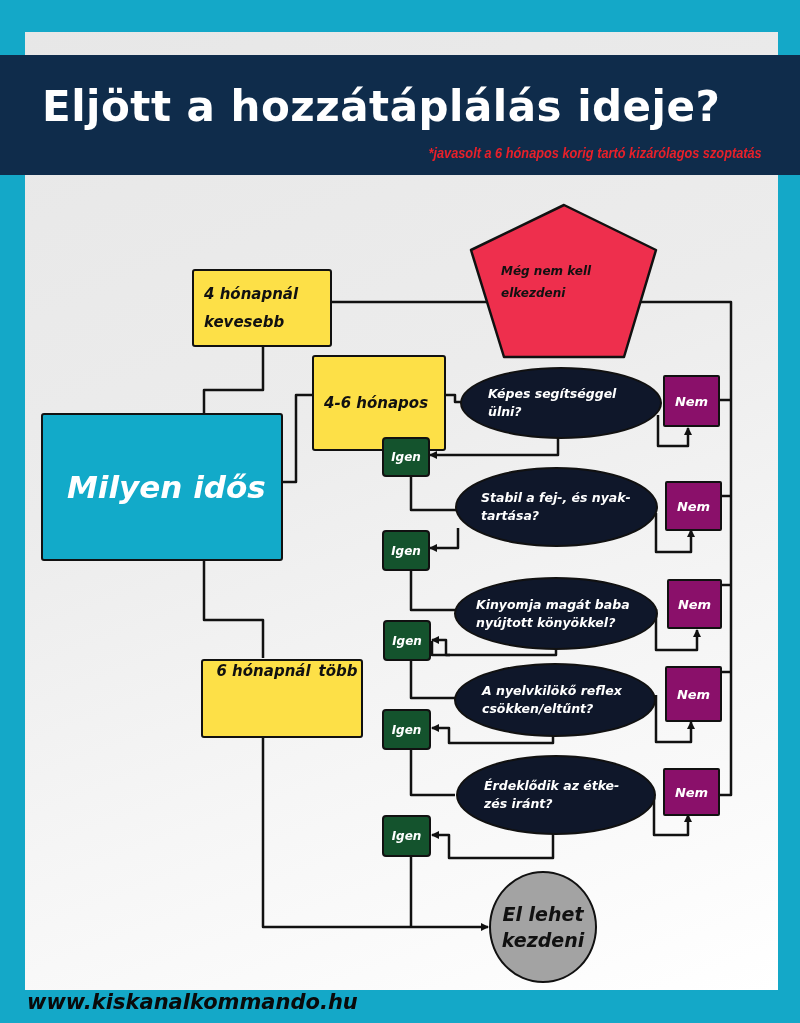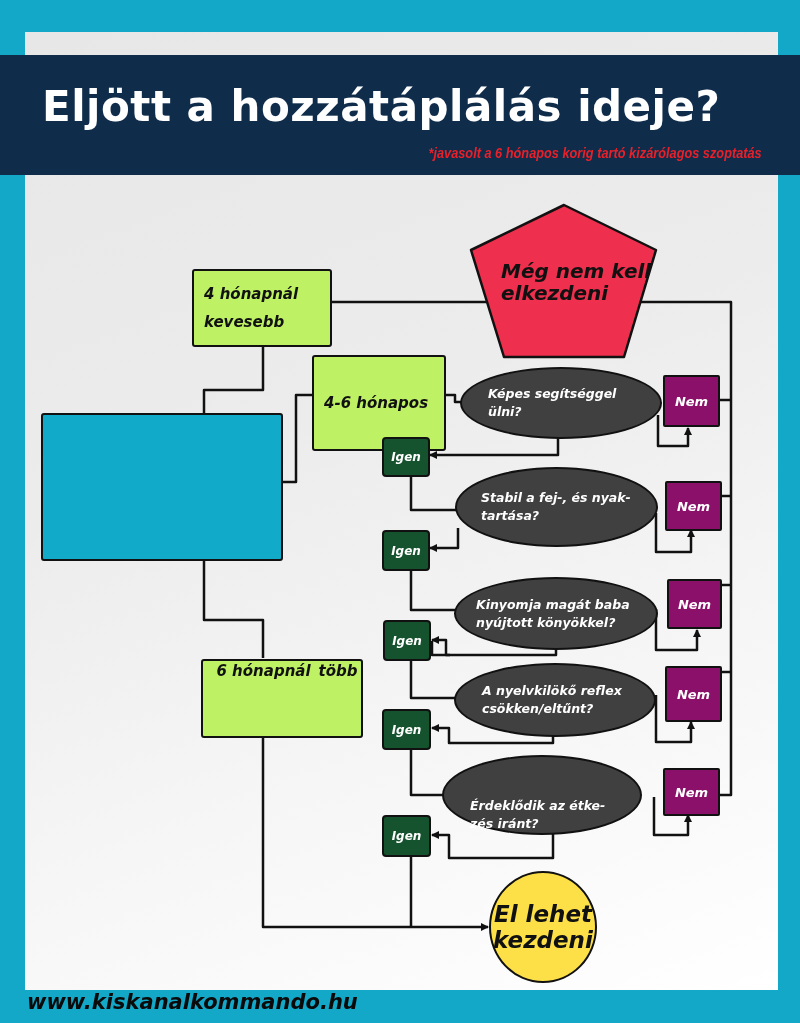--- a/index.html
+++ b/index.html
@@ -36,46 +36,46 @@
     font-family: "DejaVu Sans", sans-serif;
   }
   svg.lines { position: absolute; left: 0; top: 0; }
   .node {
     position: absolute; box-sizing: border-box;
     border: 2.5px solid #111; border-radius: 3px;
     font-weight: bold; font-style: italic;
     display: flex; align-items: center;
     font-family: "DejaVu Sans", sans-serif;
   }
-  .yellow { background: #bef264; color: #111; font-size: 15px; line-height: 20px; padding-left: 10px; gap: 8px; }
+  .yellow { background: #fde047; color: #111; font-size: 15px; line-height: 20px; padding-left: 10px; gap: 8px; }
   .bluebox { background: #12aac9; color: #fff; font-size: 31px; line-height: 44px; padding-left: 24px; }
   .igen {
     background: #14532d; color: #fff; font-size: 12px; justify-content: center; border-radius: 4px;
   }
   .nem {
     background: #8a106a; color: #fff; font-size: 13px; justify-content: center; border-radius: 2px;
   }
   .oval {
     position: absolute; box-sizing: border-box;
-    background: #404040; border: 2.5px solid #111; border-radius: 50%;
+    background: #0f172a; border: 2.5px solid #111; border-radius: 50%;
     color: #fff; font-weight: bold; font-style: italic; font-size: 12.5px; line-height: 18px;
     display: flex; align-items: center; justify-content: flex-start;
     font-family: "DejaVu Sans", sans-serif;
   }
   .oval span { display: block; }
   .start-circle {
     position: absolute; box-sizing: border-box;
-    background: #fde047; border: 2.5px solid #111; border-radius: 50%;
-    color: #111; font-weight: bold; font-style: italic; font-size: 23px; line-height: 26px;
+    background: #a3a3a3; border: 2.5px solid #111; border-radius: 50%;
+    color: #111; font-weight: bold; font-style: italic; font-size: 19px; line-height: 26px;
     display: flex; align-items: center; justify-content: center; text-align: center;
     font-family: "DejaVu Sans", sans-serif;
   }
   .pent-label {
     position: absolute; color: #111; font-weight: bold; font-style: italic;
-    font-size: 20px; line-height: 22px;
+    font-size: 12px; line-height: 22px;
     font-family: "DejaVu Sans", sans-serif;
   }
 </style>
 </head>
 <body>
 
 <div class="inner"></div>
 <div class="banner"></div>
 <div class="title">Eljött a hozzátáplálás ideje?</div>
 <div class="subtitle">*javasolt a 6 hónapos korig tartó kizárólagos szoptatás</div>
@@ -135,20 +135,21 @@
 
     <path d="M553,832 V858 H449 V835 H432" marker-end="url(#arr)"></path>
 
     <path d="M654,797 V835 H688 V815" marker-end="url(#arr)"></path>
 
     <path d="M411,856 V927"></path>
   </g>
 </svg>
 
 <div class="node bluebox" style="left:41px; top:413px; width:242px; height:148px; flex-direction:column; align-items:flex-start; justify-content:center;">
+  <span>Milyen idős</span>
 </div>
 
 <div class="node yellow" style="left:192px; top:269px; width:140px; height:78px; flex-direction:column; align-items:flex-start; justify-content:center;">
   <span>4 hónapnál</span>
   <span>kevesebb</span>
 </div>
 
 <div class="node yellow" style="left:312px; top:355px; width:134px; height:96px;">
   <span>4-6 hónapos</span>
 </div>
@@ -187,21 +188,21 @@
   </div>
 </div>
 
 <div class="oval" style="left:454px; top:663px; width:202px; height:74px; padding-left:26px;">
   <div>
     <span>A nyelvkilökő reflex</span>
     <span>csökken/eltűnt?</span>
   </div>
 </div>
 
-<div class="oval" style="left:442px; top:755px; width:200px; height:80px; padding-left:26px;align-items:flex-end;">
+<div class="oval" style="left:456px; top:755px; width:200px; height:80px; padding-left:26px;">
   <div>
     <span>Érdeklődik az étke-</span>
     <span>zés iránt?</span>
   </div>
 </div>
 
 <div class="node igen" style="left:382px; top:437px; width:48px; height:40px;">
   <span>Igen</span>
 </div>
 <div class="node igen" style="left:382px; top:530px; width:48px; height:41px;">

